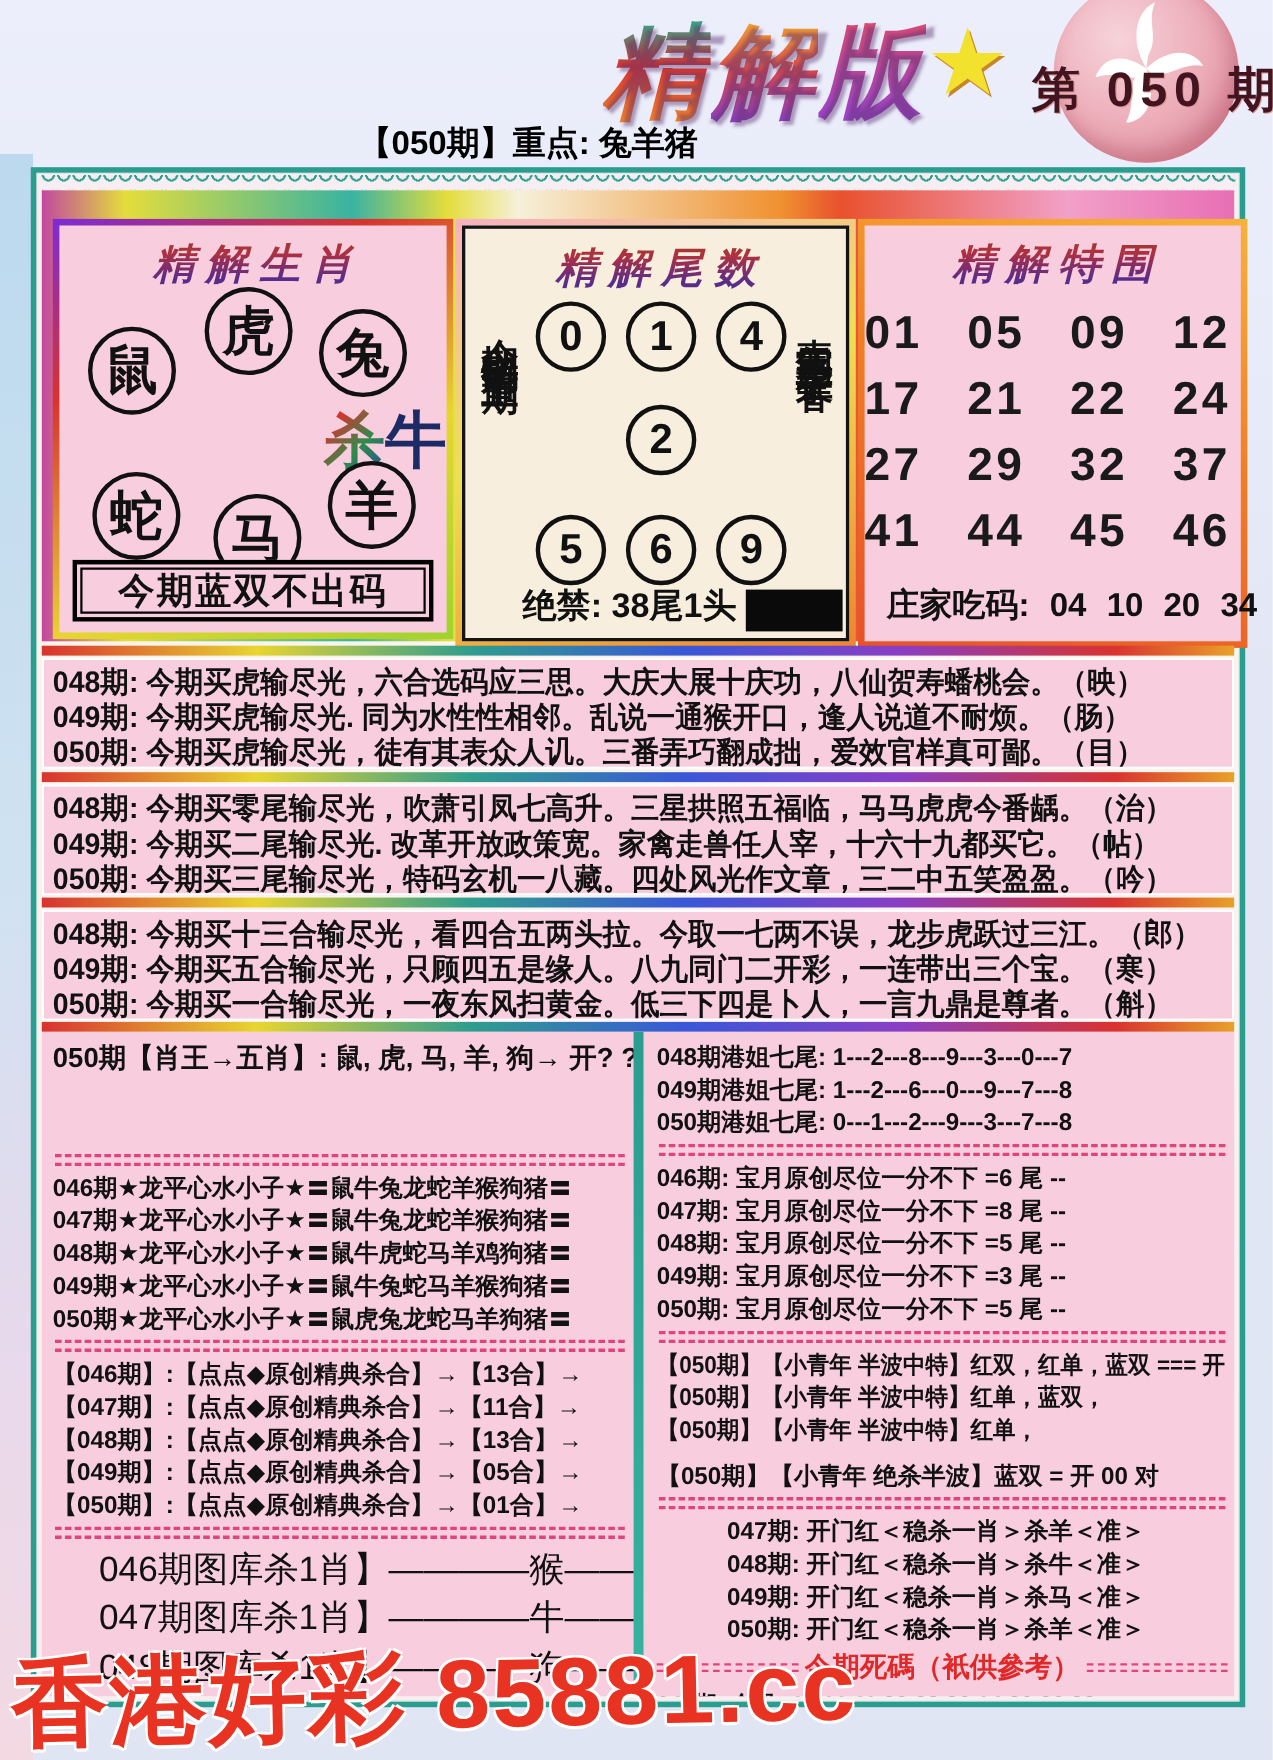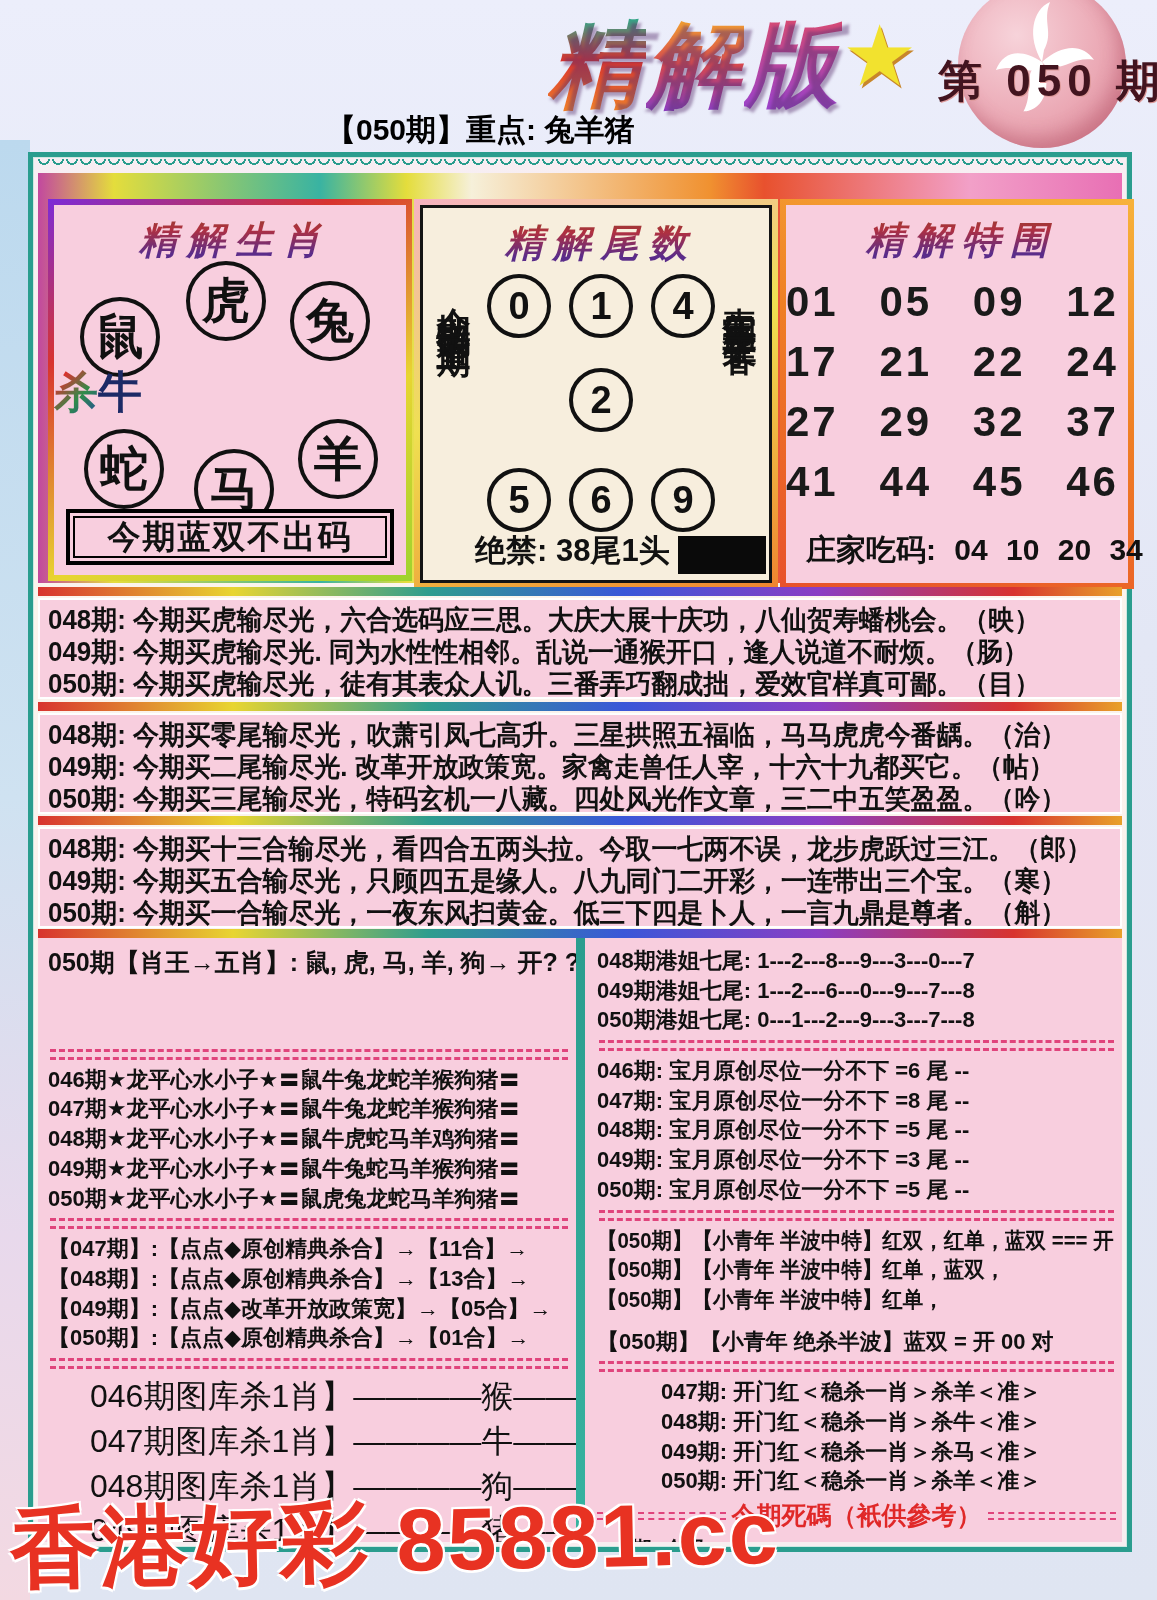--- a/index.html
+++ b/index.html
@@ -47,21 +47,21 @@
   .wrapC{left:742px;top:26px;width:342px;height:378px;
     background:linear-gradient(200deg,#f7b23a 0%,#ef7f24 45%,#e8512a 100%);}
   .innerA,.innerC{position:relative;width:100%;height:100%;background:#f8cede;}
   .innerB{position:relative;width:100%;height:100%;background:#f7eedd;border:3px solid #141414;box-sizing:border-box;}
   .boxtitle{text-align:center;font-size:38px;font-weight:800;font-style:italic;letter-spacing:10px;
     padding-top:10px;-webkit-background-clip:text;background-clip:text;color:transparent;
     background-image:linear-gradient(180deg,#7c4a1e 0%,#b03040 40%,#5a2c8a 80%);
     text-shadow:none;white-space:nowrap;margin-left:10px;}
   .zcircle{position:absolute;width:72px;height:72px;border:4px solid #111;border-radius:50%;
     display:flex;align-items:center;justify-content:center;font-size:48px;font-weight:800;color:#111;}
-  .killrow{position:absolute;left:0;right:0;top:158px;text-align:left;font-size:44px;font-weight:800;}
+  .killrow{position:absolute;left:0;right:0;top:158px;text-align:right;font-size:56px;font-weight:800;}
   .kill1{-webkit-background-clip:text;background-clip:text;color:transparent;
     background-image:linear-gradient(135deg,#d8332f 20%,#2e8c4a 60%,#274a9e 100%);}
   .kill2{color:#1c2a66;}
   .noteA{position:absolute;left:12px;right:12px;bottom:10px;height:48px;
     border:4px solid #000;box-shadow:inset 0 0 0 3px #f8cede,inset 0 0 0 5px #000;
     display:flex;align-items:center;justify-content:center;
     font-size:33px;font-weight:800;color:#111;letter-spacing:2px;background:#f8cede;}
   
   .vtext{position:absolute;top:72px;writing-mode:vertical-rl;font-size:34px;font-weight:800;color:#111;letter-spacing:6px;}
   .vleft{left:8px;} .vright{right:6px;}
@@ -200,23 +200,24 @@
       <div class="lcol">
         <div class="row-s" style="font-size:25px;">050期【肖王→五肖】: 鼠, 虎, 马, 羊, 狗→  开? ? 准!</div>
         <div class="spacer"></div>
         <div class="sep"></div>
         <div class="row-s">046期★龙平心水小子★〓鼠牛兔龙蛇羊猴狗猪〓</div>
         <div class="row-s">047期★龙平心水小子★〓鼠牛兔龙蛇羊猴狗猪〓</div>
         <div class="row-s">048期★龙平心水小子★〓鼠牛虎蛇马羊鸡狗猪〓</div>
         <div class="row-s">049期★龙平心水小子★〓鼠牛兔蛇马羊猴狗猪〓</div>
         <div class="row-s">050期★龙平心水小子★〓鼠虎兔龙蛇马羊狗猪〓</div>
         <div class="sep"></div>
+        <div class="row-s">【046期】:【点点◆原创精典杀合】→【13合】→</div>
         <div class="row-s">【047期】:【点点◆原创精典杀合】→【11合】→</div>
         <div class="row-s">【048期】:【点点◆原创精典杀合】→【13合】→</div>
-        <div class="row-s">【049期】:【点点◆改革开放政策宽】→【05合】→</div>
+        <div class="row-s">【049期】:【点点◆原创精典杀合】→【05合】→</div>
         <div class="row-s">【050期】:【点点◆原创精典杀合】→【01合】→</div>
         <div class="sep"></div>
         <div class="tukurow">
           <span class="tukuper">046期</span>
           <span>图库杀1肖】————猴————T00 ✓</span>
         </div>
         <div class="tukurow">
           <span class="tukuper">047期</span>
           <span>图库杀1肖】————牛————T00 ✓</span>
         </div>

